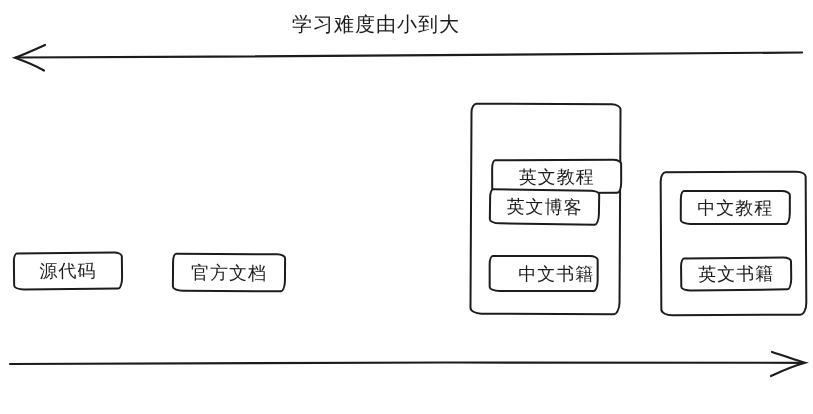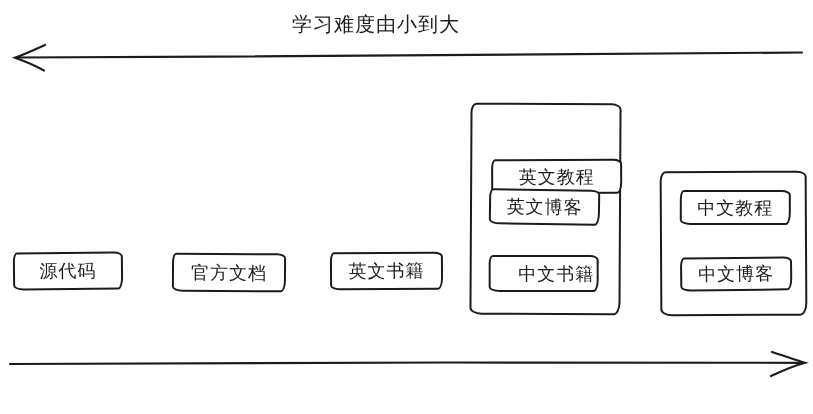--- a/index.html
+++ b/index.html
@@ -93,38 +93,35 @@
   </svg>
 
   <div class="axis-label top">学习难度由小到大</div>
 
   <div class="sketch-box box-source">
     <span>源代码</span>
   </div>
   <div class="sketch-box box-docs">
     <span>官方文档</span>
   </div>
-  <div class="sketch-box box-enbooks">
-    <span>英文书籍</span>
-  </div>
 
   <div class="group-box group-1">
     <div class="sketch-box g1-item-0">
       <span>英文教程</span>
     </div>
     <div class="sketch-box g1-item-1">
       <span>英文博客</span>
     </div>
     <div class="sketch-box g1-item-2">
       <span>中文书籍</span>
     </div>
   </div>
 
   <div class="group-box group-2">
     <div class="sketch-box g2-item-0">
       <span>中文教程</span>
     </div>
     <div class="sketch-box g2-item-1">
-      <span>中文博客</span>
+      <span>英文书籍</span>
     </div>
   </div>
 
 </div>
 
 </body></html>

